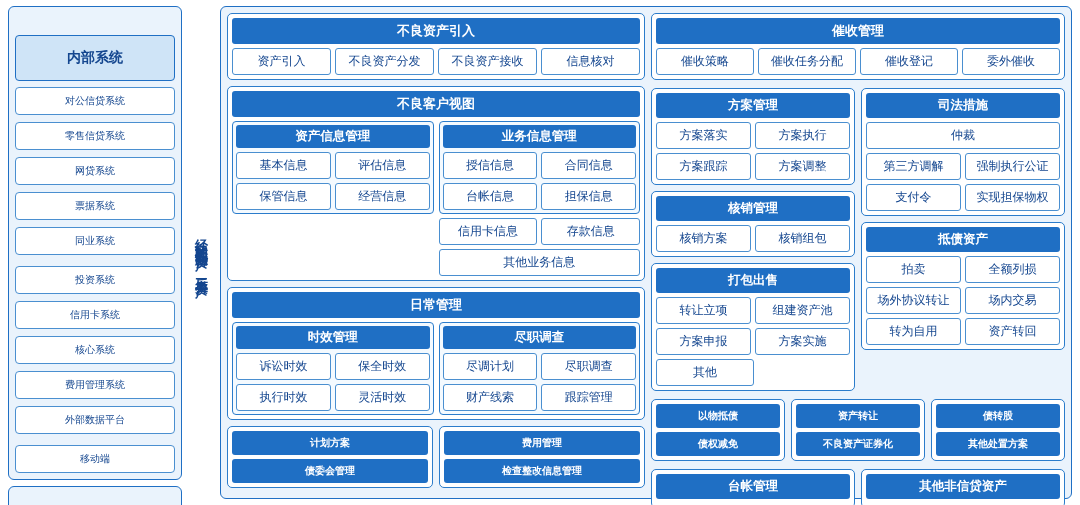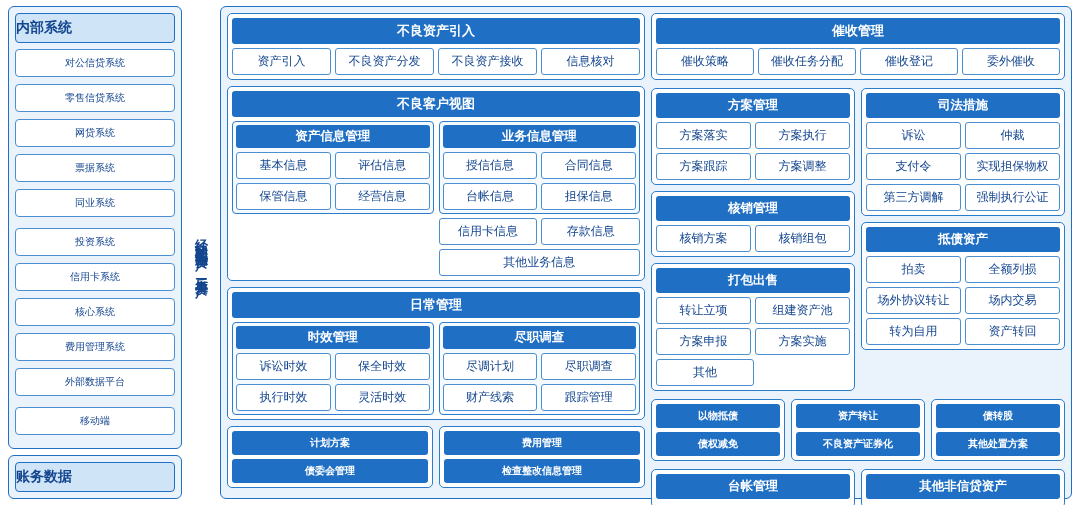--- a/index.html
+++ b/index.html
@@ -14,22 +14,22 @@
   .page{position:relative;width:1080px;height:505px;box-sizing:border-box;padding:6px 8px;display:flex;gap:6px;}
 
   
   .leftcol{width:174px;display:flex;flex-direction:column;gap:6px;flex:none;}
   .panel{
     border:1px solid #1f6fc4;border-radius:6px;background:#eaf3fc;
     padding:6px;box-sizing:border-box;
   }
   .panel-title{
     background:#cfe4f7;border:1px solid #1f6fc4;border-radius:4px;
-    text-align:left;font-weight:bold;font-size:14px;color:#14468f;
-    padding:5px 0;margin-bottom:6px;
+    text-align:center;font-weight:bold;font-size:14px;color:#14468f;
+    padding:13px 0;margin-bottom:6px;margin-top:22px;
   }
   .sys-item{
     background:#ffffff;border:1px solid #4a8fd0;border-radius:4px;
     text-align:center;padding:6px 0;margin-bottom:7px;font-size:10px;color:#14468f;
   }
   .sys-item.last{margin-bottom:0;}
   .gapline{height:4px;}
   .bottom-panel{margin-top:auto;}
 
   
@@ -258,30 +258,29 @@
             <div class="row">
               <div class="cell">其他</div>
               <div class="spacer"></div>
             </div>
           </div>
         </div>
         <div style="flex:1;display:flex;flex-direction:column;gap:6px;">
           <div class="group">
             <div class="ghead sm">司法措施</div>
             <div class="row">
-              <div class="cell">诉讼</div>
               <div class="cell">仲裁</div>
+            </div>
+            <div class="row">
+              <div class="cell">第三方调解</div>
+              <div class="cell">强制执行公证</div>
             </div>
             <div class="row">
               <div class="cell">支付令</div>
               <div class="cell">实现担保物权</div>
-            </div>
-            <div class="row">
-              <div class="cell">第三方调解</div>
-              <div class="cell">强制执行公证</div>
             </div>
           </div>
           <div class="group">
             <div class="ghead sm">抵债资产</div>
             <div class="row">
               <div class="cell">拍卖</div>
               <div class="cell">全额列损</div>
             </div>
             <div class="row">
               <div class="cell">场外协议转让</div>

